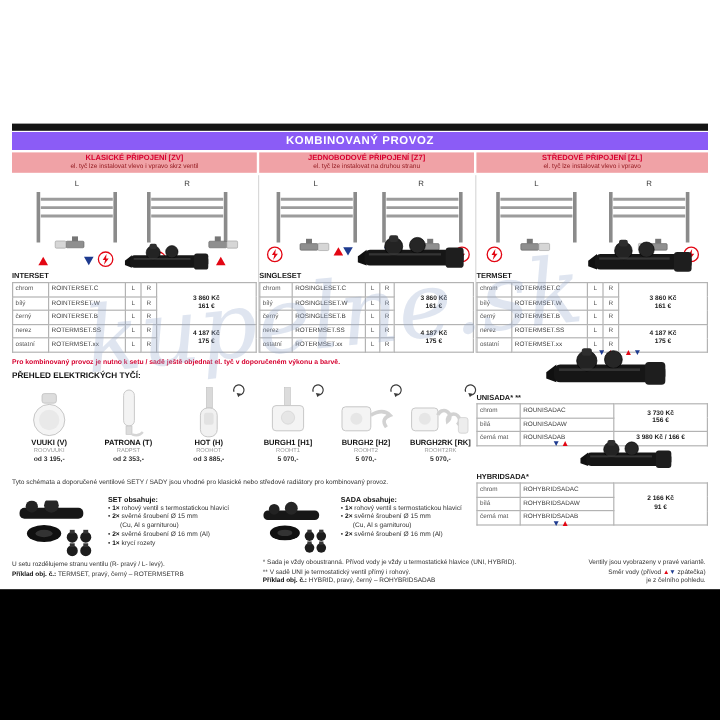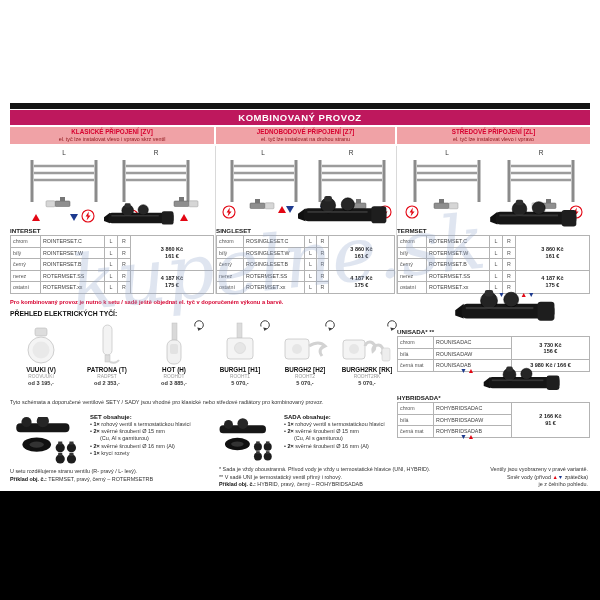--- a/index.html
+++ b/index.html
@@ -1,20 +1,20 @@
 <!DOCTYPE html>
 <html><head>
 <meta charset="utf-8">
 <style>
   html,body{margin:0;padding:0;background:#fff;}
   body{font-family:"Liberation Sans",sans-serif;color:#222;}
   .canvas{position:relative;width:600px;height:600px;background:#fff;overflow:hidden;}
   .abs{position:absolute;}
   .topbar{background:#141414;}
-  .banner{background:#be185d;color:#fff;font-weight:bold;text-align:center;
+  .banner{background:#8b5cf6;color:#fff;font-weight:bold;text-align:center;
           font-size:9.5px;line-height:15px;letter-spacing:.5px;}
   .colhead{background:#f0a2a6;text-align:center;padding-top:1px;box-sizing:border-box;height:17px;}
   .colhead .t{color:#d6002f;font-weight:bold;font-size:6.3px;line-height:8px;white-space:nowrap;}
   .colhead .s{color:#8f161c;font-size:5.4px;line-height:6.5px;white-space:nowrap;}
   .vdiv{background:#d9d9d9;width:1px;}
   .setlabel{font-size:6.2px;font-weight:bold;color:#1a1a1a;line-height:7px;}
   table.st{border-collapse:collapse;table-layout:fixed;width:100%;margin-top:1px;}
   .st td{border:0.5px solid #b3b3b3;font-size:5.3px;padding:0 2px;height:10.5px;
          color:#555;overflow:hidden;white-space:nowrap;background:#fff;}
   .st td.code{color:#3f3f3f;}

